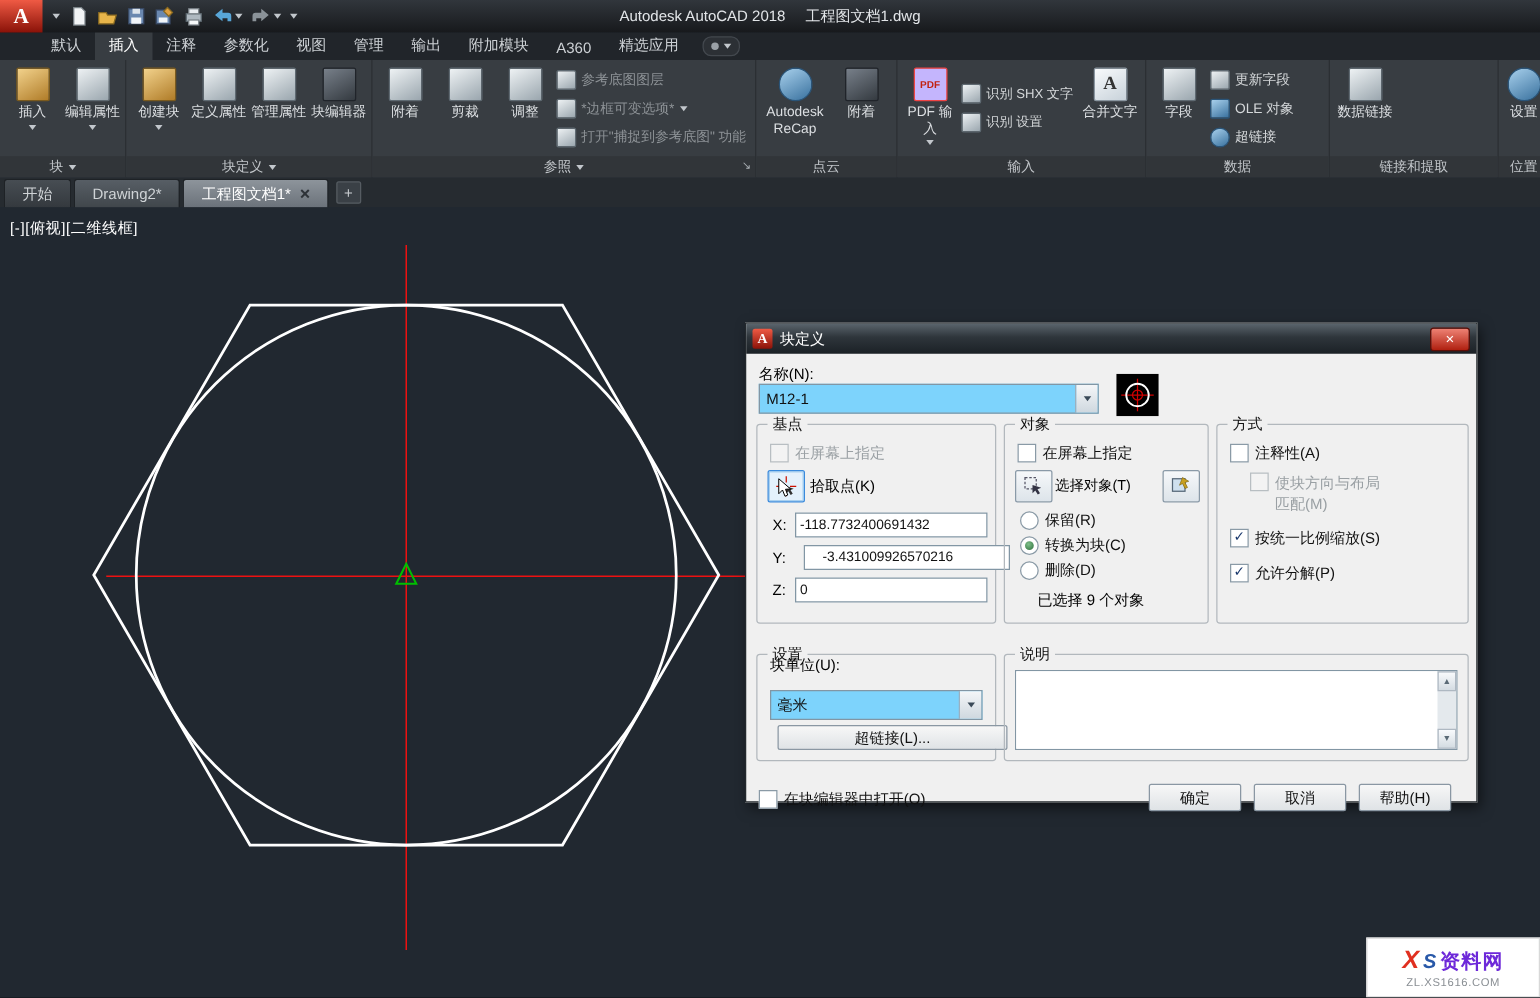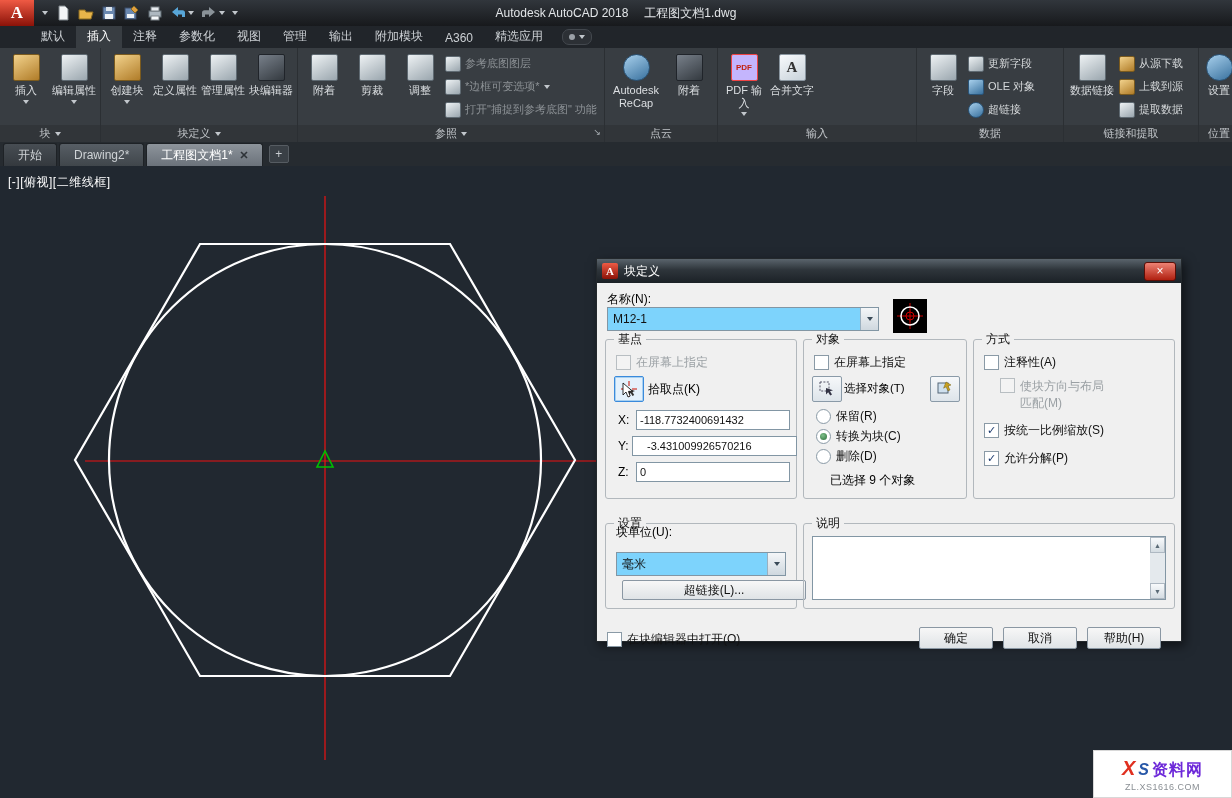--- a/index.html
+++ b/index.html
@@ -272,20 +272,30 @@
         </div>
     </div>
 
     <div class="panel" style="width:198px">
       <div class="pbody">
         <div class="bigbtn">
           <div class="ic ic24 pdfic">PDF</div>
           <span style="width:44px">PDF 输入</span>
           <span class="caret"></span>
         </div>
+        <div class="srows" style="width:94px">
+          <div class="srow">
+            <div class="ic ic14 gray"></div>
+            <span style="font-size:10.5px">识别 SHX 文字</span>
+          </div>
+          <div class="srow">
+            <div class="ic ic14 gray"></div>
+            <span style="font-size:10.5px">识别 设置</span>
+          </div>
+        </div>
         <div class="bigbtn">
           <div class="ic ic24 aic">A</div>
           <span style="width:44px">合并文字</span>
         </div>
       </div>
       <div class="plabel">
           <span>输入</span>
         </div>
     </div>
 
@@ -313,34 +323,20 @@
       <div class="plabel">
           <span>数据</span>
         </div>
     </div>
 
     <div class="panel" style="width:134px">
       <div class="pbody">
         <div class="bigbtn" style="width:50px">
           <div class="ic ic24 gray"></div>
           <span style="width:48px">数据链接</span>
-        </div>
-        <div class="srows">
-          <div class="srow">
-            <div class="ic ic14 amber"></div>
-            <span>从源下载</span>
-          </div>
-          <div class="srow">
-            <div class="ic ic14 amber"></div>
-            <span>上载到源</span>
-          </div>
-          <div class="srow">
-            <div class="ic ic14 gray"></div>
-            <span>提取数据</span>
-          </div>
         </div>
       </div>
       <div class="plabel">
           <span>链接和提取</span>
         </div>
     </div>
 
     <div class="panel" style="width:40px">
       <div class="pbody">
         <div class="bigbtn">
@@ -424,21 +420,21 @@
                 <line x1="9" y1="12" x2="9" y2="17" stroke="#cc1100"></line>
               <line x1="1" y1="9" x2="6" y2="9" stroke="#cc1100"></line>
                 <line x1="12" y1="9" x2="17" y2="9" stroke="#cc1100"></line>
               <path d="M9 9l6 2-2.6.9 1.8 3-1.7 1-1.8-3L9 15z" fill="#333"></path>
             </svg>
           </div>
           <span class="lab" style="left:42px;top:41px">拾取点(K)</span>
           <span class="lab" style="left:12px;top:73px">X:</span>
           <input class="tf" style="left: 30px; top: 70px;" value="-118.7732400691432">
           <span class="lab" style="left:12px;top:99px">Y:</span>
-          <input class="tf" style="left: 26px; top: 96px; padding-left: 14px;" value="-3.431009926570216">
+          <input class="tf" style="left: 37px; top: 96px; padding-left: 14px;" value="-3.431009926570216">
           <span class="lab" style="left:12px;top:125px">Z:</span>
           <input class="tf" style="left: 30px; top: 122px;" value="0">
           <svg class="cursorp" style="left:16px;top:42px" width="12" height="16">
             <path d="M1 1L1 13L4 10L6 15L8.2 14L6.4 9.4L10.5 9.2Z" fill="#fff" stroke="#000" stroke-width="0.8"></path>
           </svg>
         </div>
 
         <div class="group" style="left:206px;top:56px;width:162px;height:158px">
           <span class="glabel">对象</span>
           <div class="cbrow" style="left:10px;top:14px">

